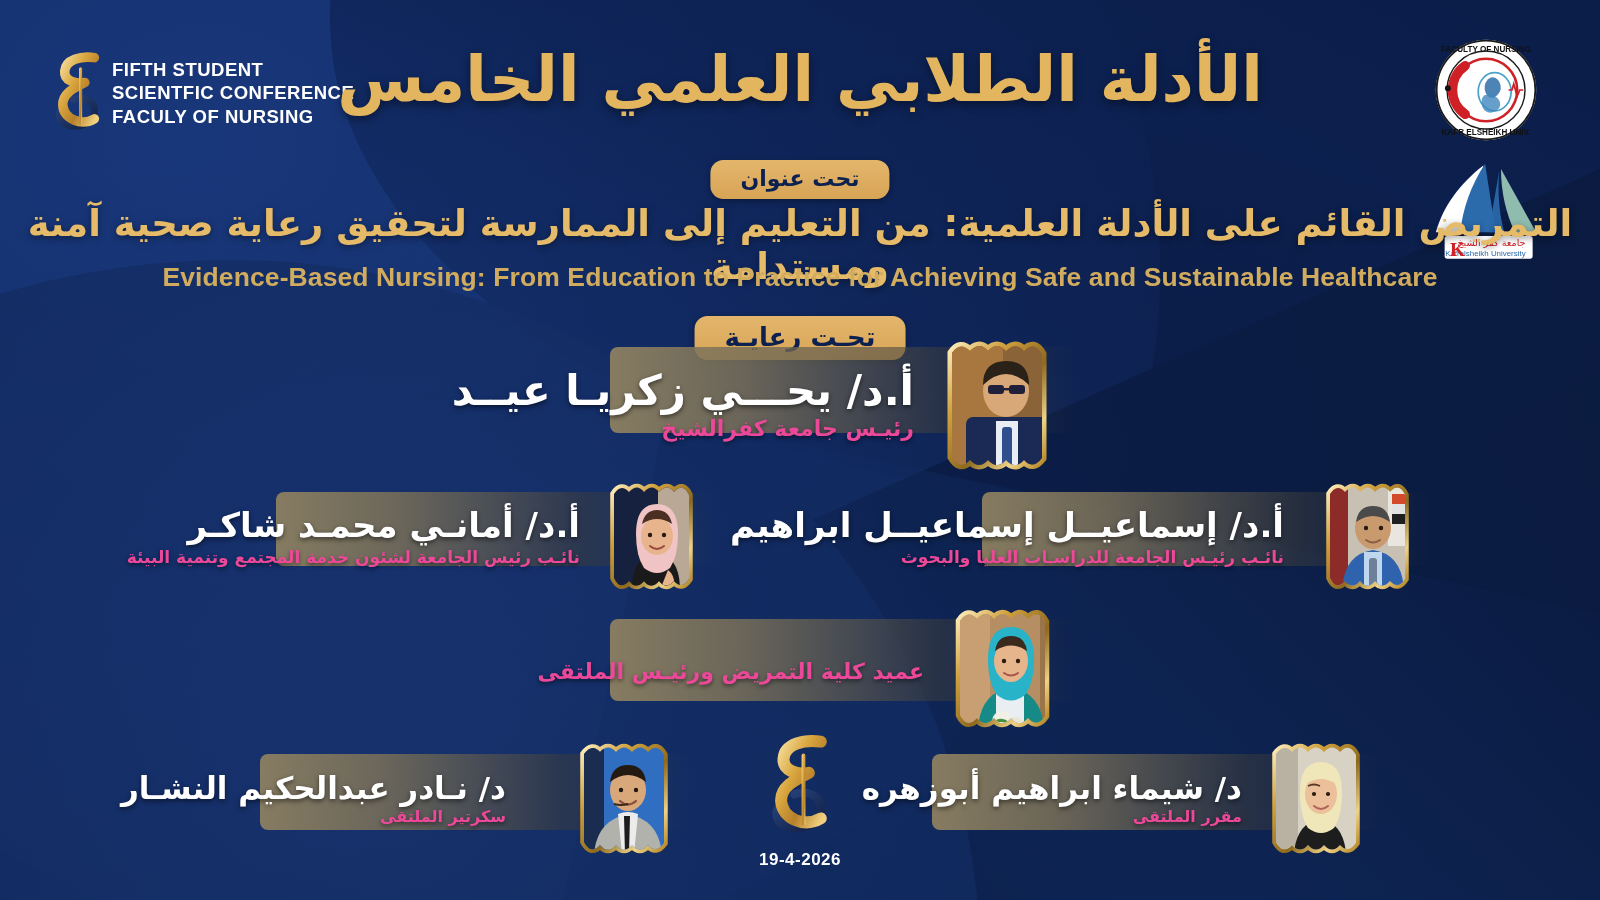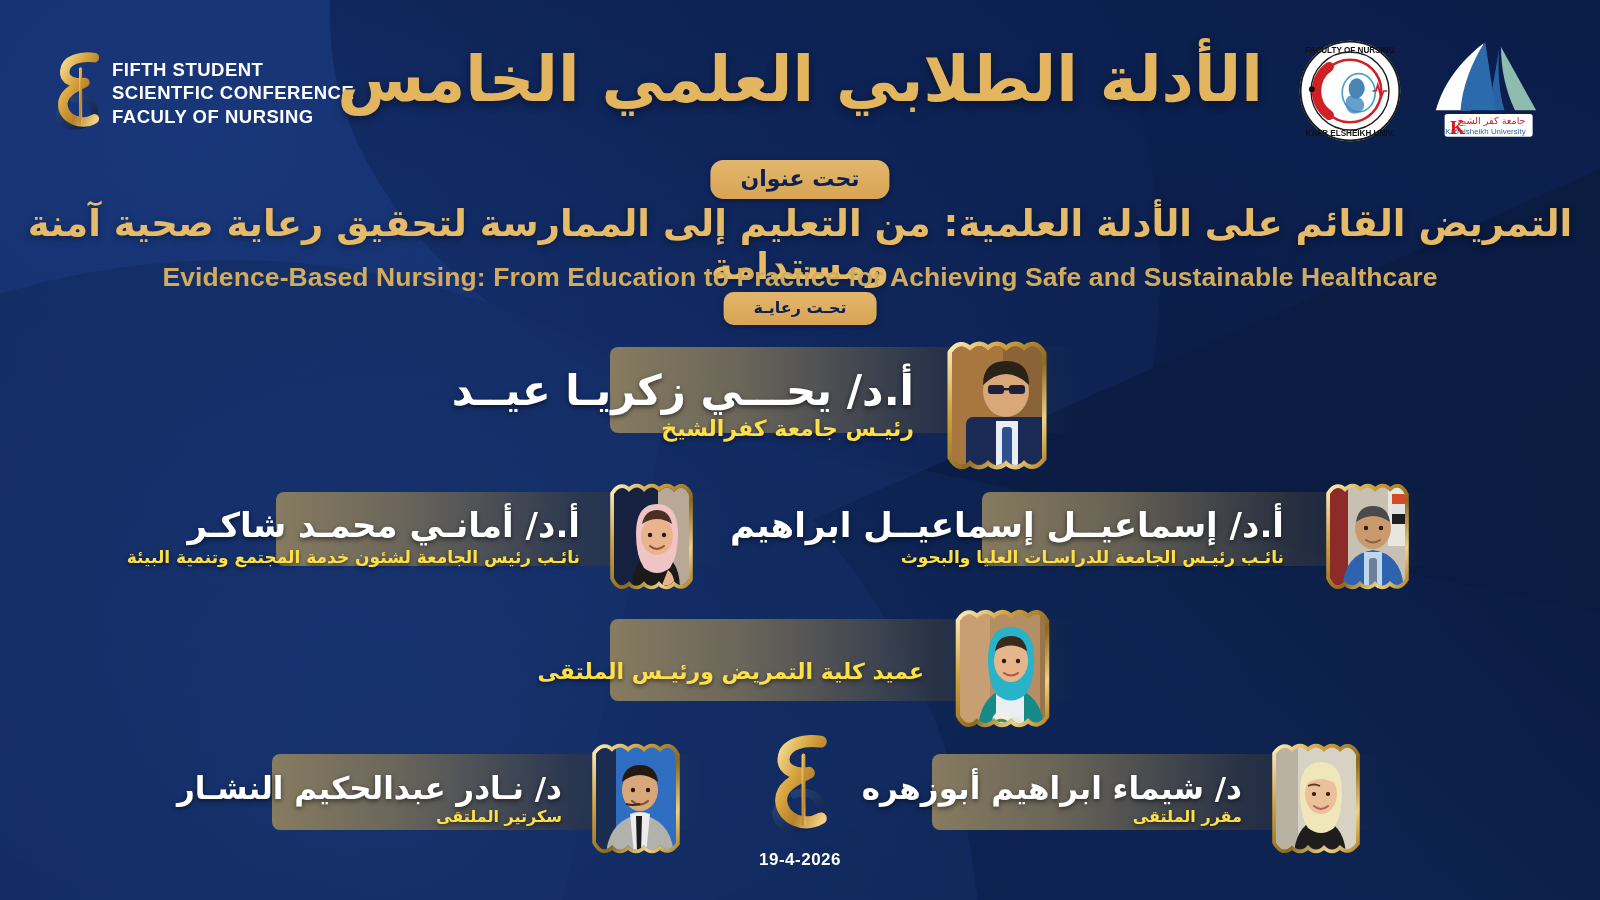--- a/index.html
+++ b/index.html
@@ -82,20 +82,21 @@
   }
 
   
   .emblem { width: 58px; height: 86px; display: block; }
   .emblem-big { width: 74px; height: 108px; }
 
   .brand-right {
     position: absolute; right: 48px; top: 38px;
     display: flex; align-items: center; gap: 18px;
     direction: ltr;
+    flex-direction: column;
   }
   .seal { width: 104px; height: 104px; display:block; }
   .sail { width: 132px; height: 106px; display:block; }
 
   
   .main-title {
     position: absolute; left: 0; right: 0; top: 44px;
     text-align: center;
     color: #e3b55f;
     font-size: 63px;
@@ -112,21 +113,21 @@
     background: linear-gradient(180deg, #e3b66c 0%, #d8a455 100%);
     color: #0d2150;
     font-weight: 700;
     border-radius: 13px;
     padding: 6px 30px 8px;
     letter-spacing: 2px;
     box-shadow: 0 2px 6px rgba(0,0,0,.35);
     white-space: nowrap;
   }
   .pill-title { top: 160px; font-size: 22px; }
-  .pill-patron { top: 292px; font-size: 16px; border-radius: 10px; }
+  .pill-patron { top: 316px; font-size: 26px; }
 
   .sub-ar {
     position: absolute; left: 0; right: 0; top: 202px;
     text-align: center;
     color: #e5ba68;
     font-size: 37px;
     font-weight: 700;
     letter-spacing: -.4px;
     text-shadow: 0 2px 7px rgba(0,0,0,.4);
   }
@@ -170,21 +171,21 @@
     padding: 0 16px;
   }
   .pname {
     color: #ffffff;
     font-weight: 700;
     line-height: 1.05;
     text-shadow: 0 2px 5px rgba(0,0,0,.55);
     white-space: nowrap;
   }
   .ptitle {
-    color: #fde047;
+    color: #ec4899;
     font-weight: 700;
     line-height: 1.1;
     margin-top: 4px;
     text-shadow: 0 2px 4px rgba(0,0,0,.5);
     white-space: nowrap;
   }
 
   
   .size-xl .pname  { font-size: 42px; }
   .size-xl .ptitle { font-size: 22px; }
@@ -445,21 +446,21 @@
           <circle cx="76" cy="120" r="8" fill="#e9e6d6"></circle>
           <path d="M52 120 q8 -8 16 -2" stroke="#4a8f3c" stroke-width="3" fill="none"></path>
         </g>
       </svg>
     </div>
     <div class="ptext">
       <div class="ptitle">عميد كلية التمريض ورئيـس الملتقى</div>
     </div>
   </div>
 
-  <div class="card size-md rtl-band" style="left:192px; top:738px; width:510px; height:122px;">
+  <div class="card size-md rtl-band" style="left:180px; top:738px; width:510px; height:122px;gap:44px;">
     <div class="band" style="width:430px; height:76px; top:16px;"></div>
     <div class="frame">
       <svg width="124" height="122" viewBox="0 0 124 122" xmlns="http://www.w3.org/2000/svg">
         <defs>
           <linearGradient id="fg5" x1="0" y1="0" x2="1" y2="1">
             <stop offset="0%" stop-color="#fbe9b4"></stop>
               <stop offset="28%" stop-color="#cfa03c"></stop>
             <stop offset="58%" stop-color="#8f6a1e"></stop>
               <stop offset="82%" stop-color="#eed285"></stop>
             <stop offset="100%" stop-color="#b98c2c"></stop>

